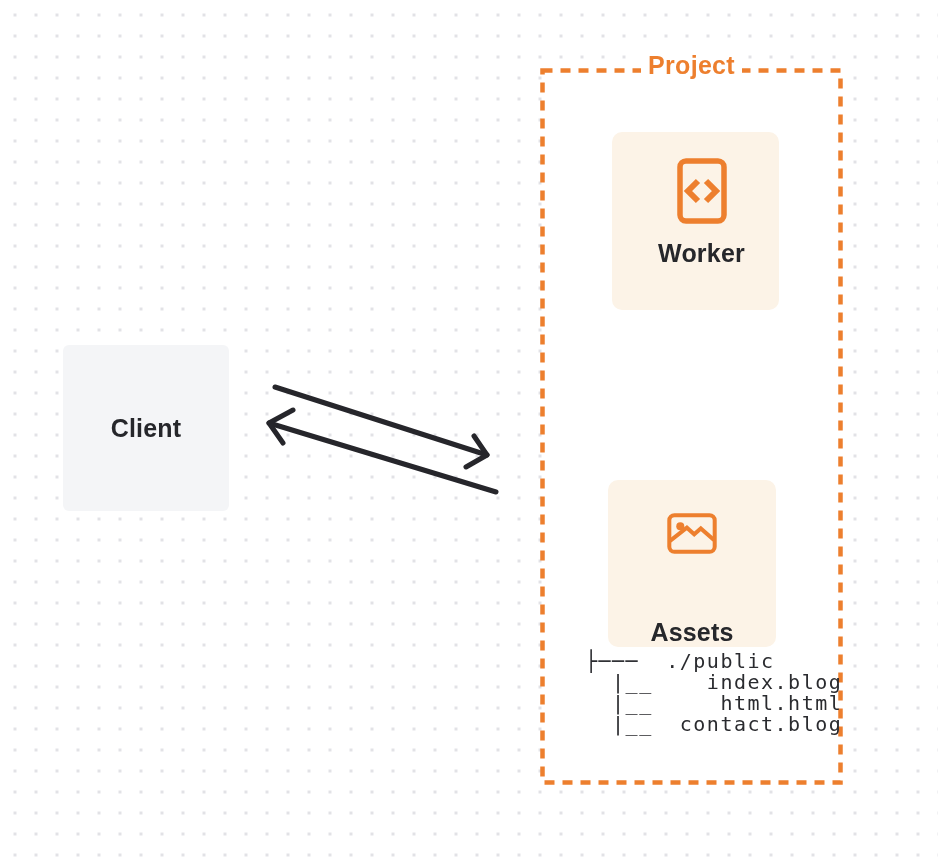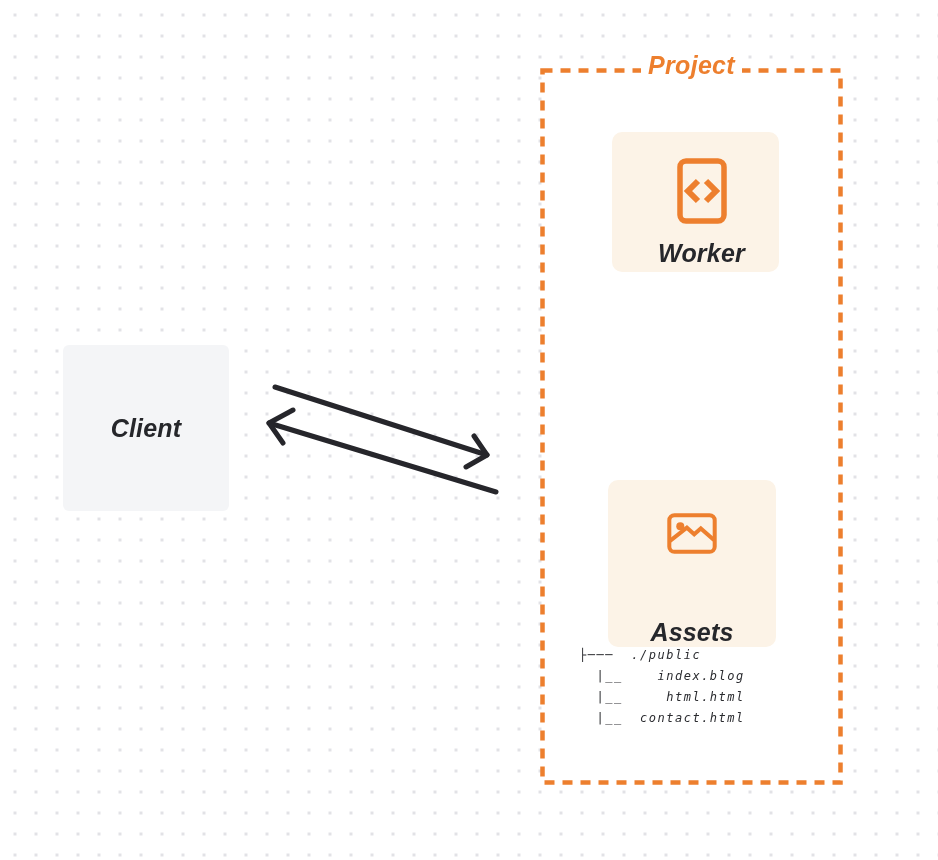--- a/index.html
+++ b/index.html
@@ -7,21 +7,20 @@
     width:938px;height:860px;
     font-family:"Liberation Sans",sans-serif;
     background:#ffffff;
     overflow:hidden;
   }
   .canvas{
     position:relative;width:938px;height:860px;
     background-image:radial-gradient(circle, var(--dot) 1.8px, transparent 1.9px);
     background-size:21px 21px;
     background-position:4.5px 4.5px;
-    font-style:italic;
   }
   .arrows{position:absolute;left:0;top:0;pointer-events:none;}
 
   .client-box{
     position:absolute;left:63px;top:345px;width:166px;height:166px;
     background:var(--client-bg);border-radius:6px;
     display:flex;align-items:center;justify-content:center;text-align:right;
   }
   .node-label{
     font-size:25px;font-weight:bold;color:var(--text);letter-spacing:.2px;
@@ -40,29 +39,29 @@
   }
   .project-title span{
     display:inline-block;background:#ffffff;padding:0 7px;
     color:var(--accent);font-size:25px;font-weight:bold;letter-spacing:.3px;
   }
 
   .card{
     position:absolute;background:var(--card-bg);border-radius:10px;
     display:flex;flex-direction:column;align-items:center;
   }
-  .card.worker{left:612px;top:132px;width:167px;height:140px;padding-top:26px;box-sizing:border-box;padding-left:12px;}
+  .card.worker{left:612px;top:132px;width:167px;height:178px;padding-top:26px;box-sizing:border-box;padding-left:12px;}
   .card.assets{left:608px;top:480px;width:168px;height:167px;padding-top:33px;box-sizing:border-box;gap:47px;}
   .card.worker .node-label{margin-top:15px;}
   .card.assets .node-label{margin-top:17px;}
 
   .file-tree{
-    position:absolute;left:579px;top:645px;margin:0;
+    position:absolute;left:579px;top:645px;margin:6px;
     font-family:"DejaVu Sans Mono",monospace;
-    font-size:12px;line-height:21px;letter-spacing:1.5px;
+    font-size:20px;line-height:21px;letter-spacing:1.5px;
     color:#2a2b2f;white-space:pre;
   }
 </style>
 </head>
 <body>
 
 <div class="canvas">
 
   <svg class="project-border" width="303" height="717" viewBox="0 0 303 717">
     <rect x="2.5" y="2.5" width="298" height="712" fill="#ffffff" stroke="var(--accent)" stroke-width="4.5" stroke-dasharray="10 8"></rect>
@@ -96,15 +95,15 @@
 
   <div class="card assets">
     <svg width="68" height="56" viewBox="0 0 68 56">
       <rect x="3" y="3" width="62" height="50" rx="7" fill="none" stroke="var(--accent)" stroke-width="5.5"></rect>
       <circle cx="18" cy="18" r="5.5" fill="var(--accent)"></circle>
       <polyline points="4,38 27,20 37,29 46,21 64,37" fill="none" stroke="var(--accent)" stroke-width="5.5" stroke-linejoin="miter"></polyline>
     </svg>
     <span class="node-label">Assets</span>
   </div>
 
-  <pre class="file-tree"><div>├───  ./public</div><div>  |__    index.blog</div><div>  |__     html.html</div><div>  |__  contact.html</div></pre>
+  <pre class="file-tree"><div>├───  ./public</div><div>  |__    index.blog</div><div>  |__     html.html</div><div>  |__  contact.blog</div></pre>
 
 </div>
 
 </body></html>

